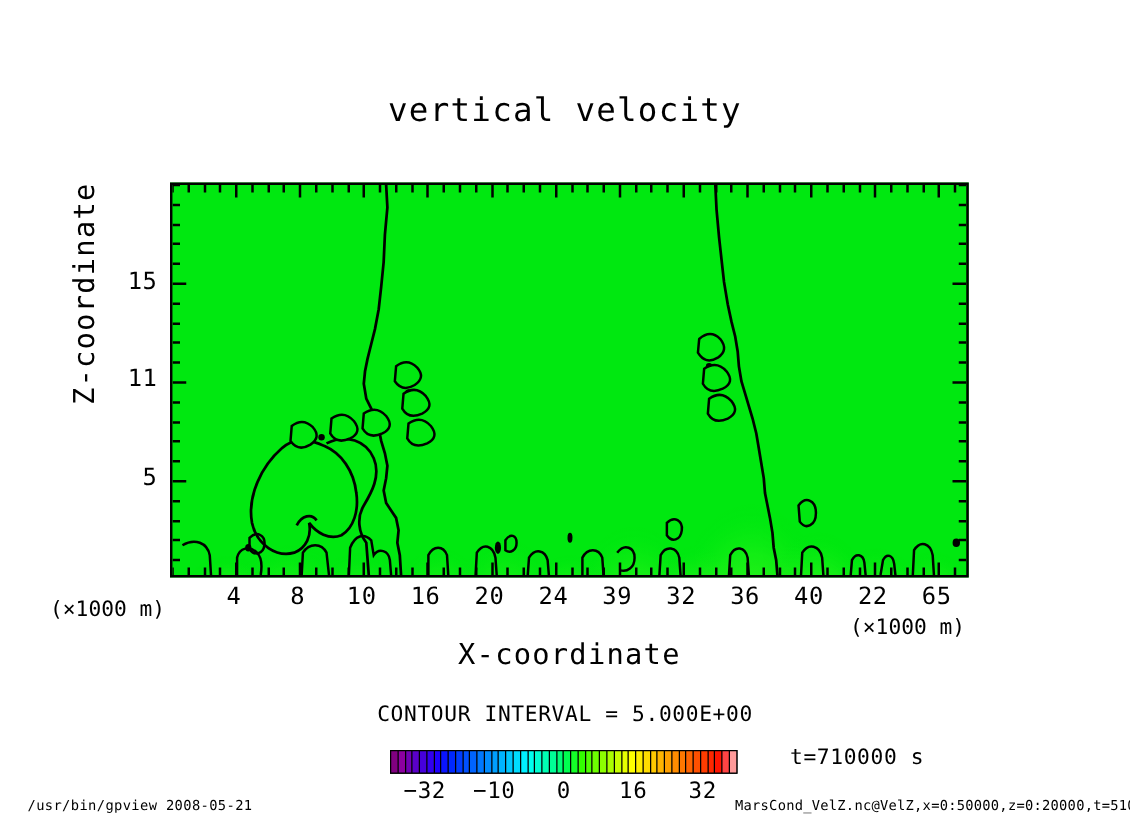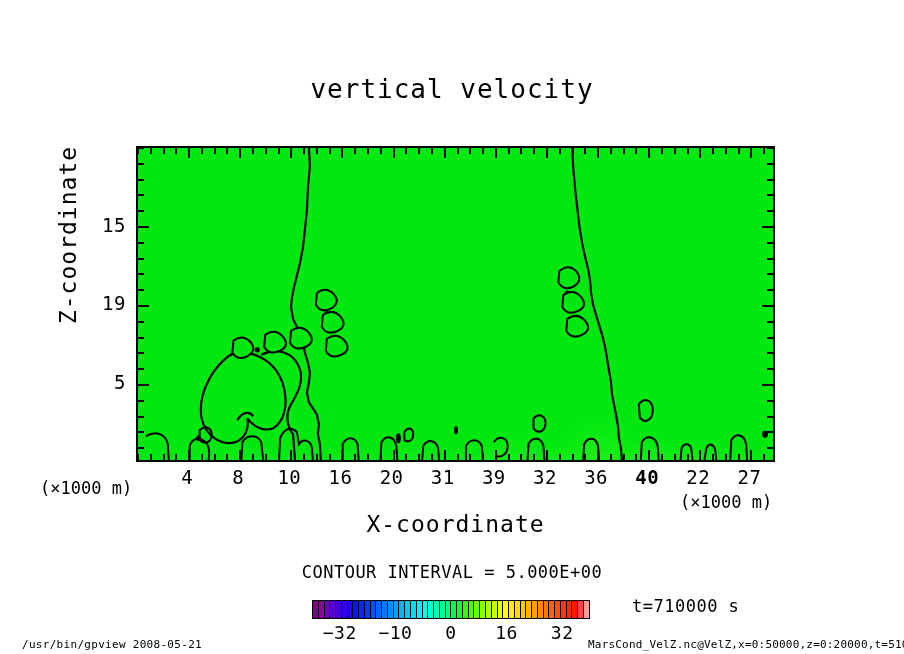--- a/index.html
+++ b/index.html
@@ -391,31 +391,31 @@
       <div class="tick tick-yr-minor" style="top: -1px;"></div>
     </div>
 </div>
 
 <div id="x-tick-labels">
     <div class="xlabel" style="left: 187.12px;">4</div>
     <div class="xlabel" style="left: 238.24px;">8</div>
     <div class="xlabel" style="left: 289.36px;">10</div>
     <div class="xlabel" style="left: 340.48px;">16</div>
     <div class="xlabel" style="left: 391.6px;">20</div>
-    <div class="xlabel" style="left: 442.72px;">31</div>
+    <div class="xlabel" style="left: 442.72px;">24</div>
     <div class="xlabel" style="left: 493.84px;">39</div>
     <div class="xlabel" style="left: 544.96px;">32</div>
     <div class="xlabel" style="left: 596.08px;">36</div>
-    <div class="xlabel" style="left: 647.2px; font-weight: bold;">40</div>
+    <div class="xlabel" style="left: 647.2px;">40</div>
     <div class="xlabel" style="left: 698.32px;">22</div>
-    <div class="xlabel" style="left: 749.44px;">27</div>
+    <div class="xlabel" style="left: 749.44px;">65</div>
   </div>
 <div id="y-tick-labels">
     <div class="ylabel" style="top: 371px;">5</div>
-    <div class="ylabel" style="top: 292px;">19</div>
+    <div class="ylabel" style="top: 292px;">11</div>
     <div class="ylabel" style="top: 214px;">15</div>
   </div>
 
 <div class="abs" id="x-axis-name">X-coordinate</div>
 <div class="abs" id="y-axis-name">Z-coordinate</div>
 <div class="abs" id="x-units-left">(×1000 m)</div>
 <div class="abs" id="x-units-right">(×1000 m)</div>
 
 <div class="abs" id="contour-interval">CONTOUR INTERVAL =  5.000E+00</div>
 

